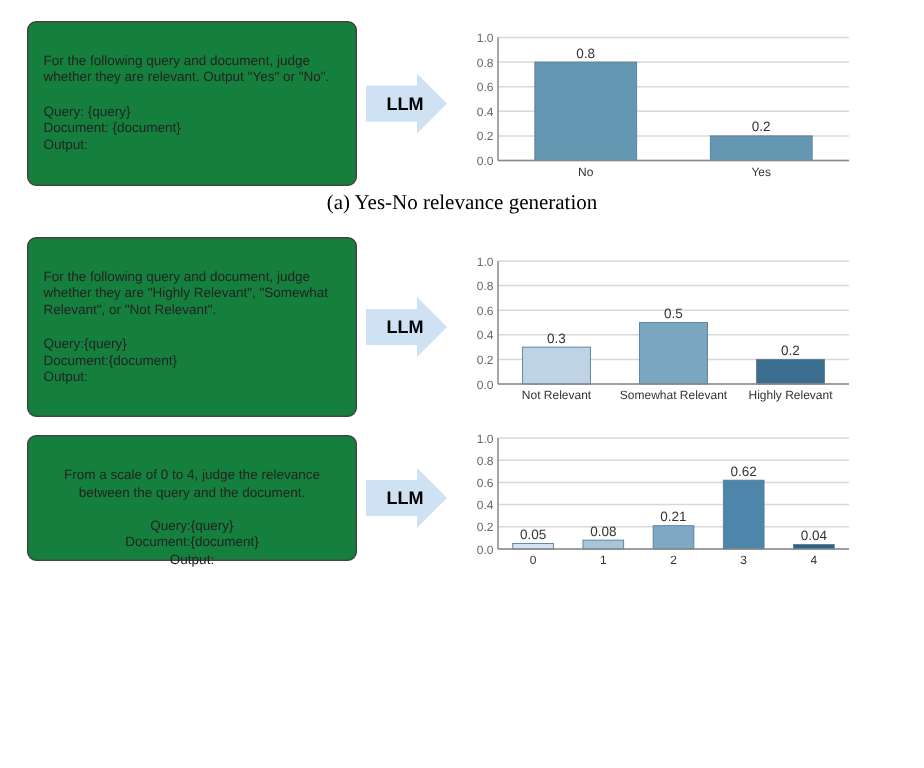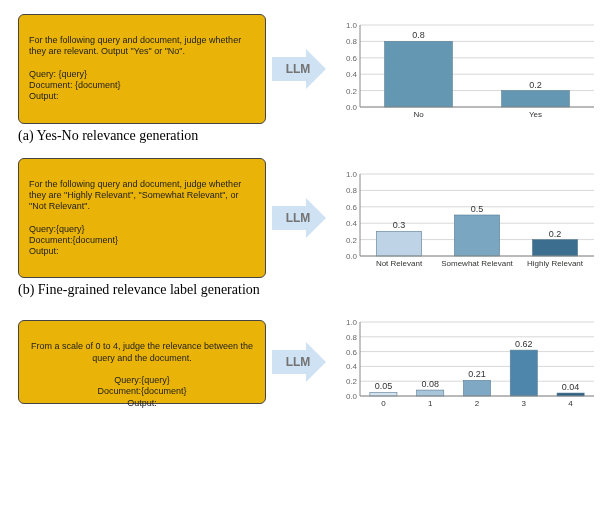--- a/index.html
+++ b/index.html
@@ -1,31 +1,31 @@
 <!DOCTYPE html>
 <html><head>
 <meta charset="utf-8">
 <style>
   html,body{margin:0;padding:0;background:#fff;font-family:"Times New Roman",serif;color:#000;}
   .page{width:616px;height:512px;position:relative;padding:14px 18px 10px 18px;box-sizing:border-box;}
   .row{display:flex;align-items:center;margin-bottom:4px;}
-  .prompt-box{background:#eab308;border:1px solid #444;border-radius:6px;padding:20px 10px;font-family:Arial,Helvetica,sans-serif;font-size:9px;line-height:1.25;color:#222;width:248px;box-sizing:border-box;}
+  .prompt-box{background:#15803d;border:1px solid #444;border-radius:6px;padding:20px 10px;font-family:Arial,Helvetica,sans-serif;font-size:9px;line-height:1.25;color:#222;width:220px;box-sizing:border-box;}
   .prompt-box.c{height:84px;}
   .arrow-wrap{position:relative;width:58px;height:40px;margin:0 4px 0 6px;flex:none;}
   .arrow-rect{position:absolute;left:0;top:8px;width:34px;height:24px;background:#cfe2f3;}
   .arrow-head{position:absolute;left:34px;top:0;width:0;height:0;border-top:20px solid transparent;border-bottom:20px solid transparent;border-left:20px solid #cfe2f3;}
-  .arrow-label{position:absolute;left:0;top:0;width:52px;height:40px;display:flex;align-items:center;justify-content:center;font-family:Arial,Helvetica,sans-serif;font-size:12px;color:#737373;font-weight:600;}
+  .arrow-label{position:absolute;left:0;top:0;width:52px;height:40px;display:flex;align-items:center;justify-content:center;font-family:Arial,Helvetica,sans-serif;font-size:12px;color:#000000;font-weight:600;}
   .chart{position:relative;flex:1;}
   .chart svg{display:block;}
   .axis{stroke:#888;stroke-width:1;}
   .grid{stroke:#d8d8d8;stroke-width:1;}
   .tick-lbl{font-family:Arial,sans-serif;font-size:8px;fill:#666;}
   .bar-lbl{font-family:Arial,sans-serif;font-size:9px;fill:#333;}
   .cat-lbl{font-family:Arial,sans-serif;font-size:8px;fill:#333;}
-  .caption{text-align:left;font-size:14px;margin:2px 0 14px 0;}
+  .caption{text-align:center;font-size:14px;margin:2px 0 14px 0;}
 </style>
 </head>
 <body>
 <div class="page">
 
 <div class="row">
   <div class="prompt-box" style="white-space: pre-line;">For the following query and document, judge whether they are relevant. Output "Yes" or "No".
 
 Query: {query}
 Document: {document}
@@ -94,21 +94,20 @@
           <text class="bar-lbl" x="143" y="48" text-anchor="middle">0.5</text>
           <text class="cat-lbl" x="143" y="102" text-anchor="middle">Somewhat Relevant</text>
           <rect x="198.38" y="75.6" width="45.239999999999995" height="16.400000000000002" fill="#3b6e8f" stroke="#5a7d94" stroke-width="0.6"></rect>
           <text class="bar-lbl" x="221" y="72.6" text-anchor="middle">0.2</text>
           <text class="cat-lbl" x="221" y="102" text-anchor="middle">Highly Relevant</text>
           <line class="axis" x1="26" y1="10" x2="26" y2="92"></line>
           <line class="axis" x1="26" y1="92" x2="260" y2="92"></line>
         </svg>
       </div>
 </div>
-<div class="caption">(b)  Fine-grained relevance label generation</div>
 
 <div class="row">
   <div class="prompt-box c" style="white-space: pre-line; text-align: center;">From a scale of 0 to 4, judge the relevance between the query and the document.
 
 Query:{query}
 Document:{document}
 Output:</div>
   <div class="arrow-wrap">
     <div class="arrow-rect"></div>
         <div class="arrow-head"></div>

